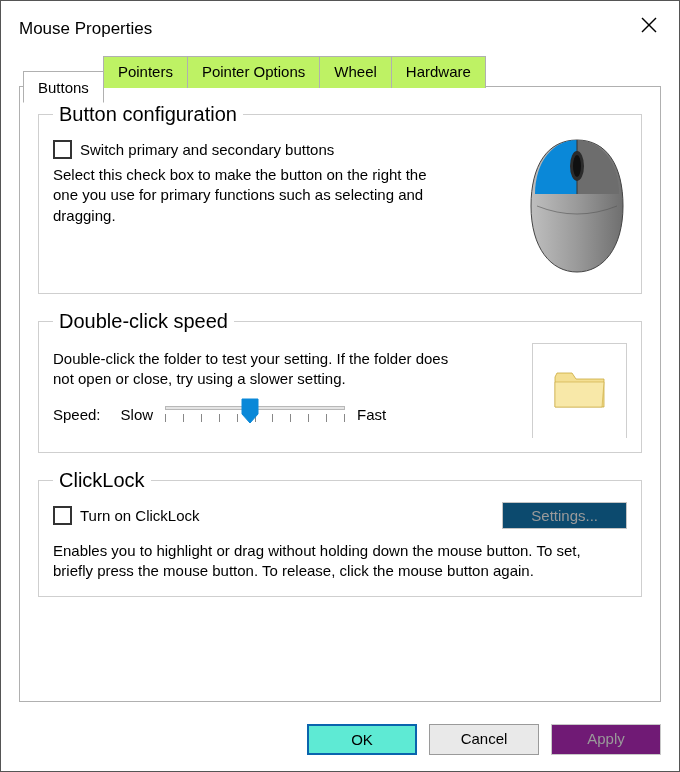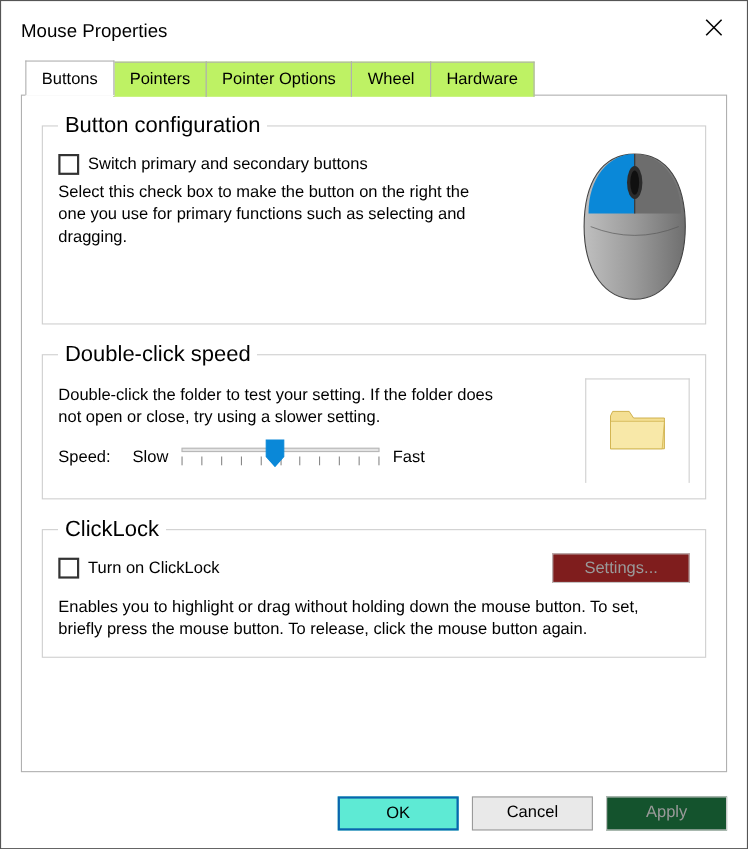--- a/index.html
+++ b/index.html
@@ -54,21 +54,21 @@
     background: #bef264;
     margin-right: -1px;
     font-size: 15px;
     position: relative;
     top: 1px;
   }
   .tab.active {
     background: #fff;
     border-bottom: 1px solid #fff;
     z-index: 2;
-    top: 0;
+    top: 16px;
     padding-top: 7px;
   }
   .tab-panel {
     border: 1px solid #b0b0b0;
     background: #fff;
     padding: 16px 18px 16px 18px;
     flex: 1;
   }
   fieldset {
     border: 1px solid #cfcfcf;
@@ -141,21 +141,21 @@
     width: 95px; height: 95px;
     margin-left:auto;
     display:flex; align-items:center; justify-content:center;
   }
   .folder-col svg { width:55px; height:45px; }
   .settings-btn {
     margin-left:auto;
     min-width: 120px;
     padding: 4px 28px;
     border:1px solid #c4c4c4;
-    background:#7f1d1d;
+    background:#0c4a6e;
     color:#9a9a9a;
     font-size:15px;
     text-align:center;
   }
   .click-top { display:flex; align-items:center; }
   .footer {
     display:flex;
     justify-content:flex-end;
     gap: 12px;
     padding: 12px 18px 16px 18px;
@@ -168,21 +168,21 @@
     background:#e9e9e9;
     border:1px solid #9a9a9a;
   }
   .btn.default {
     border: 2px solid #0a64ad;
     background:#5eead4;
   }
   .btn.disabled {
     color:#9a9a9a;
     border-color:#c8c8c8;
-    background:#14532d;
+    background:#701a75;
   }
 </style>
 </head>
 <body>
 
 <div class="dialog">
 
   <div class="titlebar">
     <div class="title">Mouse Properties</div>
     <div class="close-btn">

